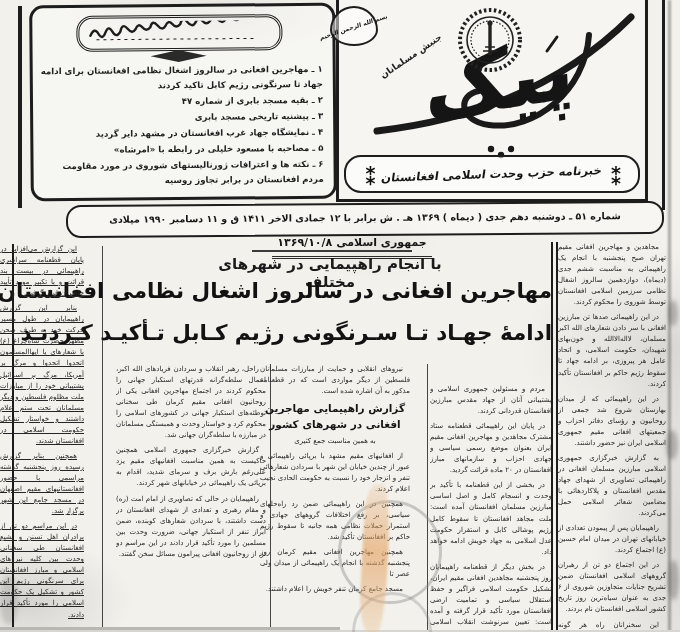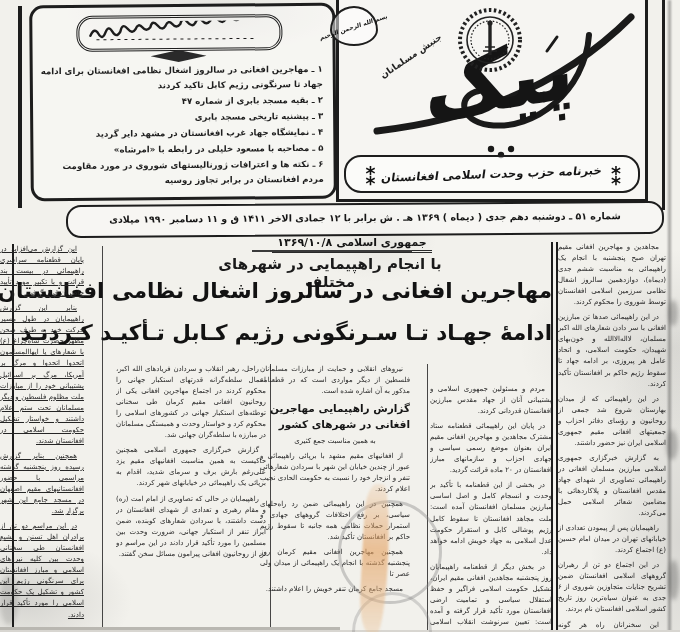--- a/index.html
+++ b/index.html
@@ -82,42 +82,42 @@
   .date-pill{
     left:66px;top:203px;width:594px;height:29px;
     border:2px solid #1d1d1d;border-radius:15px;
     font-size:9.5px;font-weight:bold;text-align:center;line-height:26px;
     transform:rotate(-.4deg);color:#161616;background:rgba(255,255,255,.4);
     white-space:nowrap;overflow:hidden;
   }
   .subdate{
     left:272px;top:236px;width:160px;text-align:center;
     font-size:11px;font-weight:bold;color:#161616;
-    border-bottom:3px double #2a2a2a;padding-bottom:1px;
+    border-bottom:3px double #2a2a2a;padding-bottom:7px;
   }
   
   .kicker-line{left:252px;top:250px;width:160px;height:2px;background:#3a3a3a;}
   .kicker{
     left:200px;top:255px;width:260px;text-align:center;
     font-size:15px;font-weight:bold;color:#1a1a1a;
   }
   .headline{
     left:106px;top:270px;width:446px;
     font-size:21.5px;font-weight:bold;color:#121212;
     direction:rtl;text-align:justify;line-height:1.95;
   }
   .headline .hl{display:block;text-align-last:justify;white-space:nowrap;}
   
   .col{
     direction:rtl;text-align:justify;color:#252525;
     font-size:7px;line-height:1.58;overflow:hidden;
   }
   .col p{margin:0 0 4px 0;text-indent:7px;}
   .col .subhead{
-    font-size:10.5px;font-weight:bold;text-align:right;text-indent:0;
+    font-size:10.5px;font-weight:bold;text-align:center;text-indent:0;
     line-height:1.5;margin:0 0 3px 0;color:#161616;
   }
   .col .centered{text-align:center;text-indent:0;font-weight:normal;}
   .col-right{left:558px;top:242px;width:108px;height:388px;}
   .col-b{left:430px;top:364px;width:122px;height:266px;margin-top:20px;}
   .col-c{left:260px;top:364px;width:150px;height:266px;}
   .col-d{left:116px;top:364px;width:150px;height:266px;}
   .col-left{left:0;top:244px;width:84px;height:386px;text-decoration:underline;}
   
   .wm-ring{

